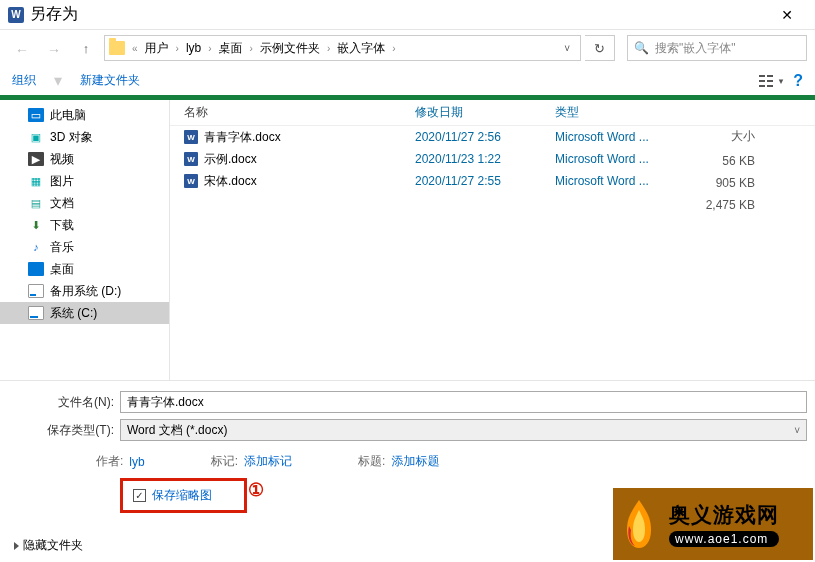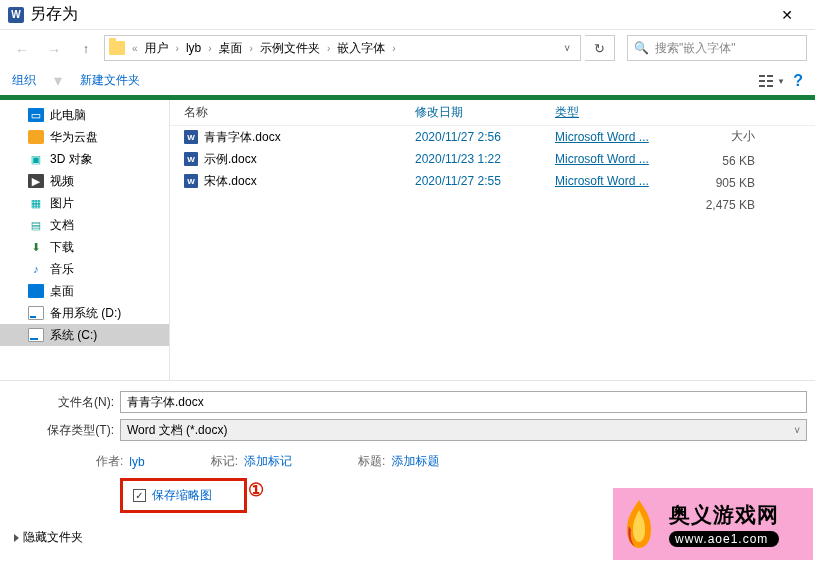--- a/index.html
+++ b/index.html
@@ -43,21 +43,21 @@
 .icn-music { color: #1976d2; }
 .icn-desk { background: #0078d7; border-radius: 1px; }
 .icn-drive { color: #555; border: 1px solid #999; width: 14px; height: 10px; border-radius: 1px; position: relative; background: #fff; }
 .icn-drive.c::after { content: ""; position: absolute; bottom: 1px; left: 1px; width: 8px; height: 2px; background: #0078d7; }
 .icn-drive.d::after { content: ""; position: absolute; bottom: 1px; left: 1px; width: 6px; height: 2px; background: #0078d7; }
 
 .file-area { flex: 1; display: flex; flex-direction: column; }
 .file-header { display: flex; height: 26px; align-items: center; font-size: 12px; color: #444; border-bottom: 1px solid #eee; }
 .col-name { width: 245px; padding-left: 14px; }
 .col-date { width: 140px; }
-.col-type { width: 140px; text-decoration: underline; }
+.col-type { width: 140px; }
 .col-size { width: 70px; text-align: right; padding-right: 10px; margin-top: 48px; }
 .file-row { display: flex; height: 22px; align-items: center; font-size: 12px; }
 .file-row .col-name { display: flex; align-items: center; gap: 6px; }
 .doc-icon { width: 14px; height: 14px; background: #2b579a; color: #fff; font-size: 8px; font-weight: bold; display: inline-flex; align-items: center; justify-content: center; border-radius: 1px; }
 .col-date, .col-type { color: #0369a1; }
 .col-size { color: #555; }
 
 .bottom-panel { padding: 10px 8px 6px 8px; border-top: 1px solid #e5e5e5; font-size: 12px; }
 .field-row { display: flex; align-items: center; margin-bottom: 6px; }
 .field-label { width: 112px; text-align: right; padding-right: 6px; color: #333; }
@@ -67,28 +67,28 @@
 .meta-row { display: flex; padding: 6px 0 0 88px; gap: 6px; align-items: center; }
 .meta-label { color: #666; }
 .meta-val { color: #0066cc; margin-right: 60px; }
 
 .thumb-row { padding: 8px 0 0 112px; position: relative; }
 .red-box { border: 3px solid #d81e06; padding: 6px 32px 6px 10px; display: inline-flex; align-items: center; gap: 6px; }
 .thumb-check { width: 13px; height: 13px; border: 1px solid #555; display: inline-flex; align-items: center; justify-content: center; font-size: 10px; color: #333; background: #fff; }
 .thumb-label { color: #0066cc; }
 .circ-num { position: absolute; left: 240px; top: 9px; color: #d81e06; font-size: 18px; font-weight: bold; }
 
-.footer { position: absolute; bottom: 8px; left: 0; right: 0; display: flex; align-items: flex-start; padding: 0 14px; font-size: 12px; }
+.footer { position: absolute; bottom: 8px; left: 0; right: 0; display: flex; align-items: flex-end; padding: 0 14px; font-size: 12px; }
 .hide-folders { display: flex; align-items: center; gap: 4px; cursor: pointer; }
 .hide-arrow { display: inline-block; width: 0; height: 0; border-top: 4px solid transparent; border-bottom: 4px solid transparent; border-left: 5px solid #555; }
 .tools-drop { margin-left: auto; margin-right: 18px; display: flex; align-items: center; gap: 4px; }
 .tools-drop .dd { font-size: 9px; color: #555; }
 .right-box { border: 3px solid #d81e06; width: 25px; height: 25px; margin-right: -4px; }
 
-.watermark { position: absolute; right: 2px; bottom: 2px; width: 200px; height: 72px; background: #f9a8d4; display: flex; align-items: center; gap: 4px; }
+.watermark { position: absolute; right: 2px; bottom: 2px; width: 200px; height: 72px; background: #a16207; display: flex; align-items: center; gap: 4px; }
 .wm-logo { width: 52px; height: 56px; position: relative; }
 .wm-flame { position: absolute; inset: 0; }
 .wm-text { display: flex; flex-direction: column; }
 .wm-cn { font-size: 21px; font-weight: bold; letter-spacing: 1px; }
 .wm-url { font-size: 12px; color: #fff; background: #000; padding: 1px 6px; border-radius: 8px; margin-top: 2px; display: inline-block; letter-spacing: 1px; }
 </style>
 </head>
 <body>
 
 <div class="titlebar">
@@ -143,24 +143,20 @@
   </div>
 </div>
 
 <div class="body-area">
   <div class="sidebar">
     <div class="sidebar-item">
         <span class="icn icn-pc">▭</span>
         <span>此电脑</span>
       </div>
     <div class="sidebar-item">
-        <span class="icn icn-cloud"></span>
-        <span>华为云盘</span>
-      </div>
-    <div class="sidebar-item">
         <span class="icn icn-3d">▣</span>
         <span>3D 对象</span>
       </div>
     <div class="sidebar-item">
         <span class="icn icn-video">▶</span>
         <span>视频</span>
       </div>
     <div class="sidebar-item">
         <span class="icn icn-pic">▦</span>
         <span>图片</span>

